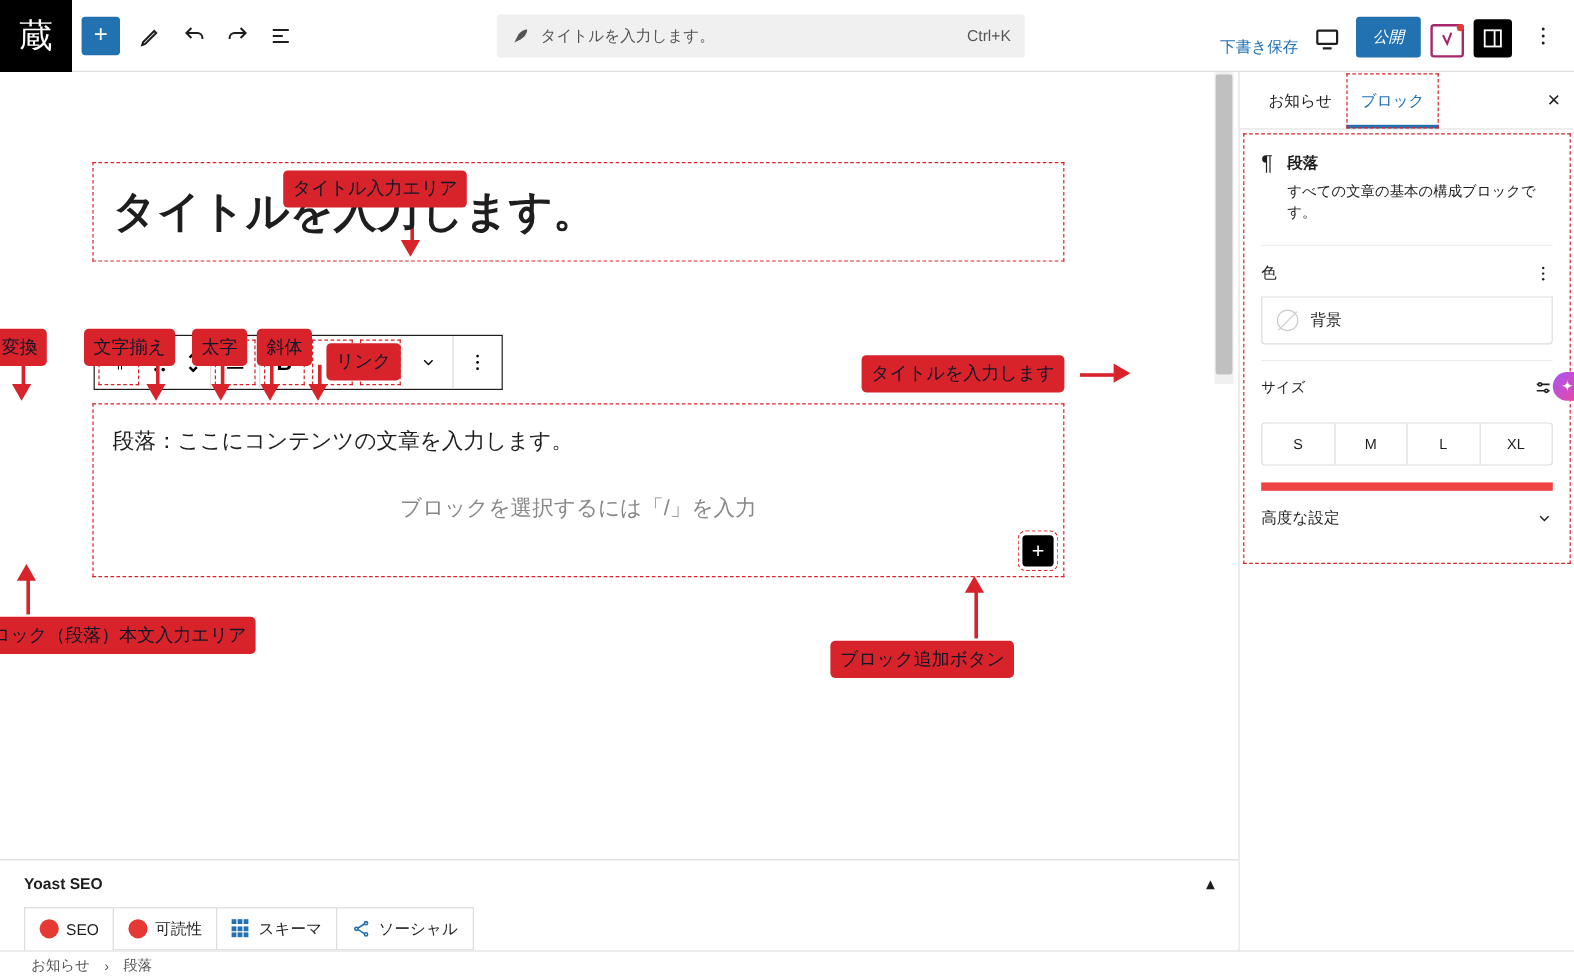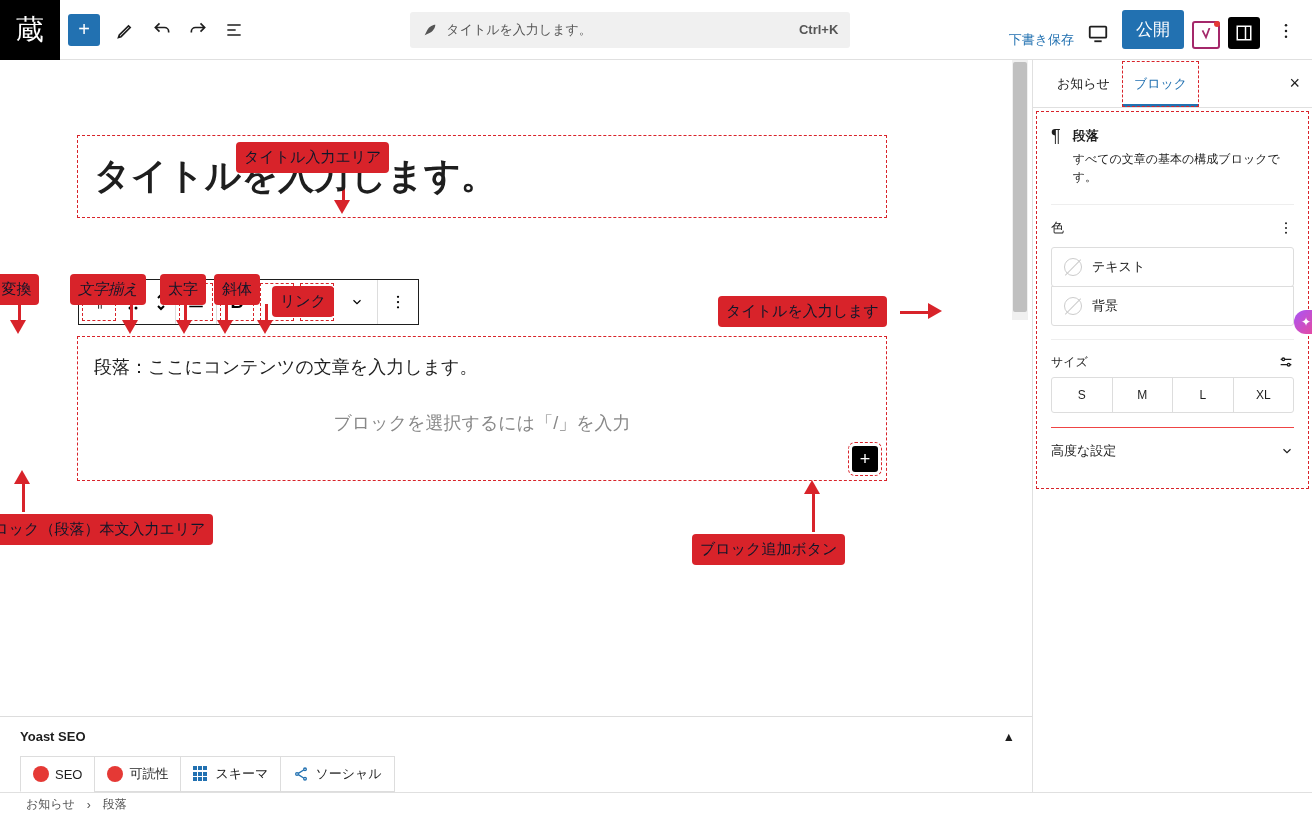--- a/index.html
+++ b/index.html
@@ -6,24 +6,24 @@
 body { font-family: -apple-system, BlinkMacSystemFont, "Segoe UI", sans-serif; font-size: 13px; color: #1e1e1e; background: #fff; width: 1312px; height: 816px; overflow: hidden; position: relative; }
 
 
 .top-bar { height: 60px; display: flex; align-items: center; border-bottom: 1px solid #e0e0e0; padding: 0 8px; }
 .logo-box { width: 60px; height: 60px; background: #000; color: #fff; display: flex; align-items: center; justify-content: center; font-size: 28px; margin: -8px 8px -8px -8px; }
 .add-btn { width: 32px; height: 32px; background: #2271b1; color: #fff; border: none; border-radius: 3px; font-size: 20px; display: flex; align-items: center; justify-content: center; cursor: pointer; margin-right: 8px; }
 .tool-icon { width: 36px; height: 36px; display: flex; align-items: center; justify-content: center; cursor: pointer; color: #1e1e1e; }
 .center-bar { flex: 1; display: flex; justify-content: center; }
 .title-field { width: 440px; height: 36px; background: #f0f0f0; border: none; border-radius: 3px; display: flex; align-items: center; padding: 0 12px; color: #555; position: relative; }
 .title-field .feather { margin-right: 8px; }
-.title-field .shortcut { position: absolute; right: 12px; color: #555; font-weight: bold; }
+.title-field .shortcut { position: absolute; right: 12px; color: #555; }
 .right-tools { display: flex; align-items: flex-end; gap: 8px; }
 .save-draft { color: #2271b1; cursor: pointer; font-size: 13px; }
-.publish-btn { background: #2271b1; color: #fff; border: none; padding: 8px 14px; border-radius: 3px; cursor: pointer; font-size: 17px; }
+.publish-btn { background: #2271b1; color: #fff; border: none; padding: 8px 14px; border-radius: 3px; cursor: pointer; font-size: 13px; font-style: italic; }
 .sq-icon { width: 32px; height: 32px; display: flex; align-items: center; justify-content: center; cursor: pointer; border-radius: 3px; }
 .sq-icon.dark { background: #000; color: #fff; }
 .yoast-badge { width: 28px; height: 28px; border: 2px solid #a4286a; border-radius: 3px; display: flex; align-items: center; justify-content: center; position: relative; }
 .yoast-dot { width: 6px; height: 6px; background: #e53935; border-radius: 50%; position: absolute; top: -2px; right: -2px; }
 
 
 .main { display: flex; height: calc(100% - 60px - 24px); }
 .editor-col { flex: 1; position: relative; overflow: hidden; }
 .sidebar { width: 280px; border-left: 1px solid #e0e0e0; background: #fff; display: flex; flex-direction: column; }
 
@@ -65,21 +65,21 @@
 .sb-section { padding: 14px 0; border-top: 1px solid #eee; }
 .sb-sec-head { display: flex; justify-content: space-between; align-items: center; font-size: 13px; margin-bottom: 10px; }
 .color-row { border: 1px solid #ddd; border-radius: 3px; padding: 10px 12px; display: flex; align-items: center; gap: 10px; margin-bottom: -1px; cursor: pointer; }
 .color-row:first-of-type { border-radius: 3px 3px 0 0; }
 .color-row:last-of-type { border-radius: 0 0 3px 3px; }
 .color-swatch { width: 18px; height: 18px; border: 1px solid #ccc; border-radius: 50%; background: #fff; position: relative; }
 .color-swatch::after { content: ''; position: absolute; width: 22px; height: 1px; background: #ccc; transform: rotate(-45deg); top: 8px; left: -3px; }
 .size-btns { display: flex; border: 1px solid #ddd; border-radius: 3px; }
 .size-btn { flex: 1; padding: 10px 0; text-align: center; border-right: 1px solid #ddd; cursor: pointer; font-size: 12px; }
 .size-btn:last-child { border-right: none; }
-.sb-advanced { display: flex; justify-content: space-between; align-items: center; padding: 14px 0; border-top: 1px solid #ef4444; cursor: pointer; text-align: center; }
+.sb-advanced { display: flex; justify-content: space-between; align-items: center; padding: 14px 0; border-top: 7px solid #ef4444; cursor: pointer; text-align: center; }
 
 
 .yoast-panel { position: absolute; bottom: 24px; left: 0; right: 280px; border-top: 1px solid #ddd; background: #fff; }
 .yoast-head { padding: 12px 20px; font-weight: 600; display: flex; justify-content: space-between; cursor: pointer; }
 .yoast-tabs { display: flex; padding: 0 20px; gap: 0; }
 .yoast-tab { display: flex; align-items: center; gap: 6px; padding: 8px 12px; border: 1px solid #ddd; margin-right: -1px; cursor: pointer; font-size: 13px; background: #fff; }
 .yoast-tab.active { border-bottom-color: #fff; }
 .face { width: 16px; height: 16px; border-radius: 50%; background: #e53935; display: inline-block; }
 .grid-ic { width: 16px; height: 16px; display: inline-flex; flex-wrap: wrap; gap: 1px; }
 .grid-ic span { width: 4px; height: 4px; background: #2271b1; }
@@ -173,21 +173,21 @@
 
       
       <div class="callout" style="top:6px; left:236px;">タイトル入力エリア</div>
       <div class="arrow-stem-v" style="top:36px; left:342px; height:30px;"></div>
       <div class="arrow-down" style="top:64px; left:334px;"></div>
 
       <div class="title-area red-dash" style="width:808px;">タイトルを入力します。</div>
 
       
       <div class="callout" style="top:138px; left:-68px;">ブロック変換</div>
-      <div class="callout" style="top:138px; left:70px;font-style:italic;">文字揃え</div>
+      <div class="callout" style="top:138px; left:70px;">文字揃え</div>
       <div class="callout" style="top:138px; left:160px;">太字</div>
       <div class="callout" style="top:138px; left:214px;">斜体</div>
       <div class="callout" style="top:150px; left:272px;">リンク</div>
 
       <div class="arrow-stem-v" style="top:168px; left:18px; height:18px;"></div><div class="arrow-down" style="top:184px; left:10px;"></div>
       <div class="arrow-stem-v" style="top:168px; left:130px; height:18px;"></div><div class="arrow-down" style="top:184px; left:122px;"></div>
       <div class="arrow-stem-v" style="top:168px; left:184px; height:18px;"></div><div class="arrow-down" style="top:184px; left:176px;"></div>
       <div class="arrow-stem-v" style="top:168px; left:225px; height:18px;"></div><div class="arrow-down" style="top:184px; left:217px;"></div>
       <div class="arrow-stem-v" style="top:168px; left:265px; height:18px;"></div><div class="arrow-down" style="top:184px; left:257px;"></div>
 
@@ -287,29 +287,25 @@
           <span>
               <svg width="16" height="16" viewBox="0 0 24 24" fill="currentColor">
                 <circle cx="12" cy="5" r="1.5"></circle>
                 <circle cx="12" cy="12" r="1.5"></circle>
                 <circle cx="12" cy="19" r="1.5"></circle>
               </svg>
             </span>
         </div>
         <div class="color-row">
             <span class="color-swatch"></span>
-            <span>テキスト</span>
-          </div>
-        <div class="color-row">
-            <span class="color-swatch"></span>
             <span>背景</span>
           </div>
       </div>
       <div class="sb-section">
-        <div class="sb-sec-head" style="margin-bottom:6px;text-align:center;">
+        <div class="sb-sec-head" style="margin-bottom:20px;text-align:center;">
           <span style="font-size:12px;">サイズ</span>
           <span>
               <svg width="16" height="16" viewBox="0 0 24 24" fill="none" stroke="currentColor" stroke-width="2">
                 <path d="M4 8h16M4 16h16"></path>
                 <circle cx="8" cy="8" r="2" fill="#fff"></circle>
                 <circle cx="16" cy="16" r="2" fill="#fff"></circle>
               </svg>
             </span>
         </div>
         <div class="size-btns">

